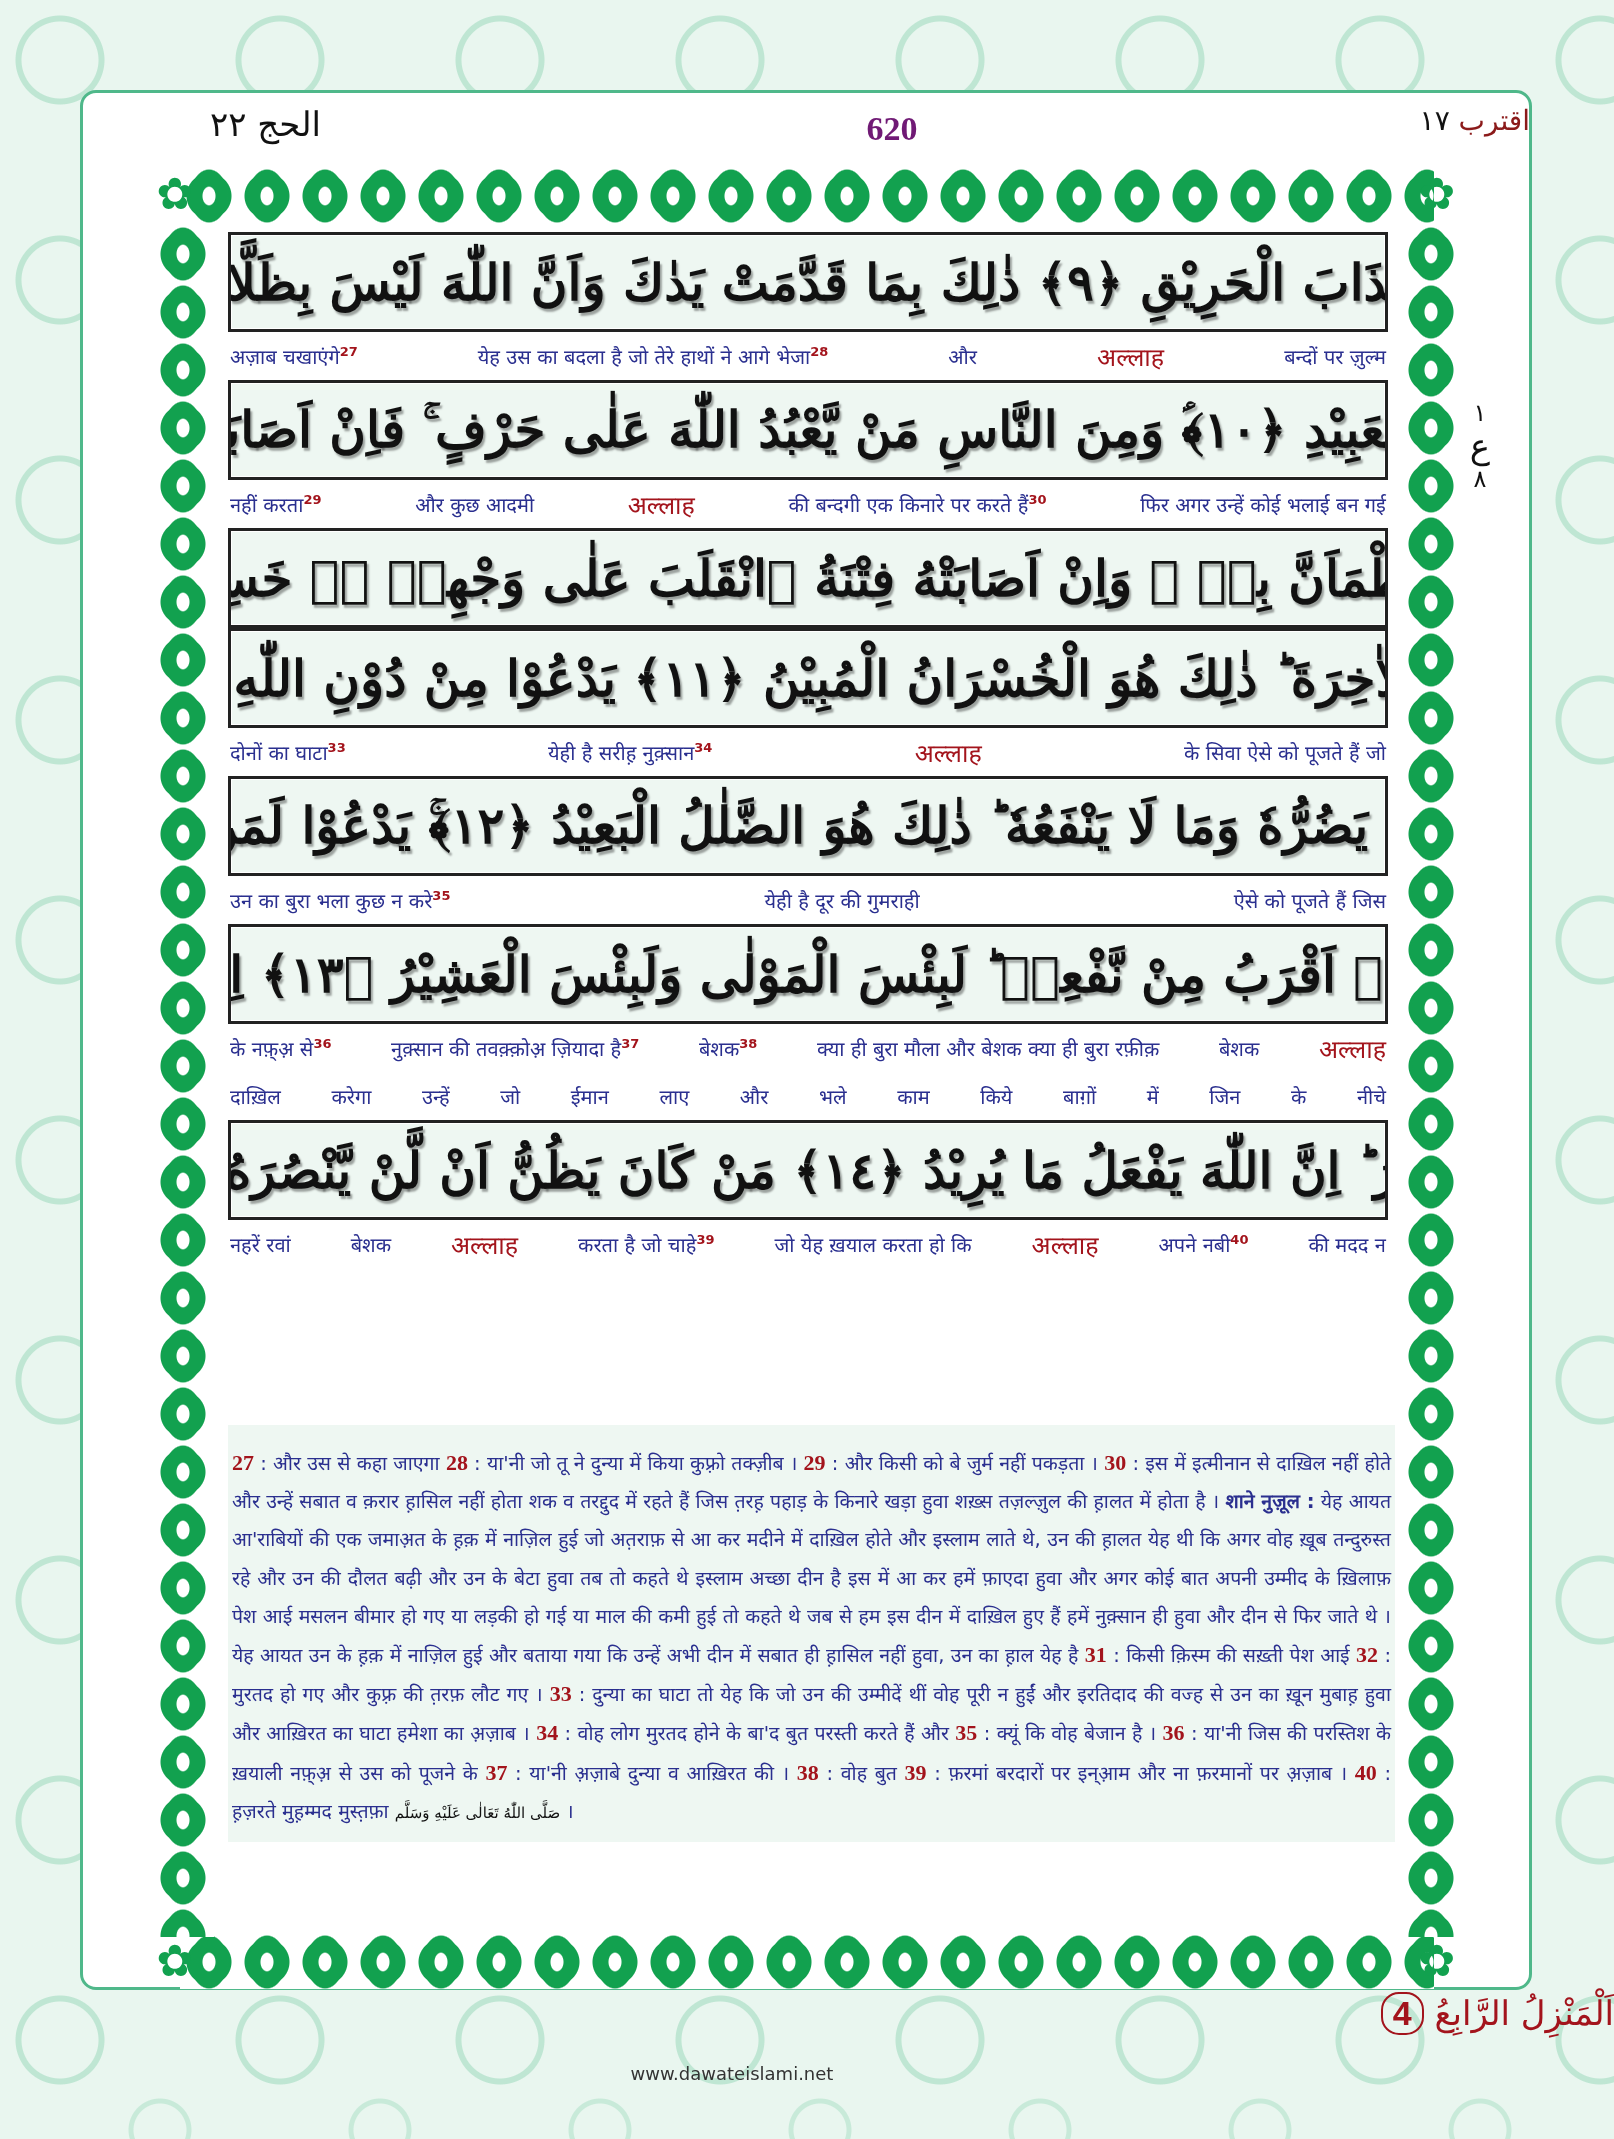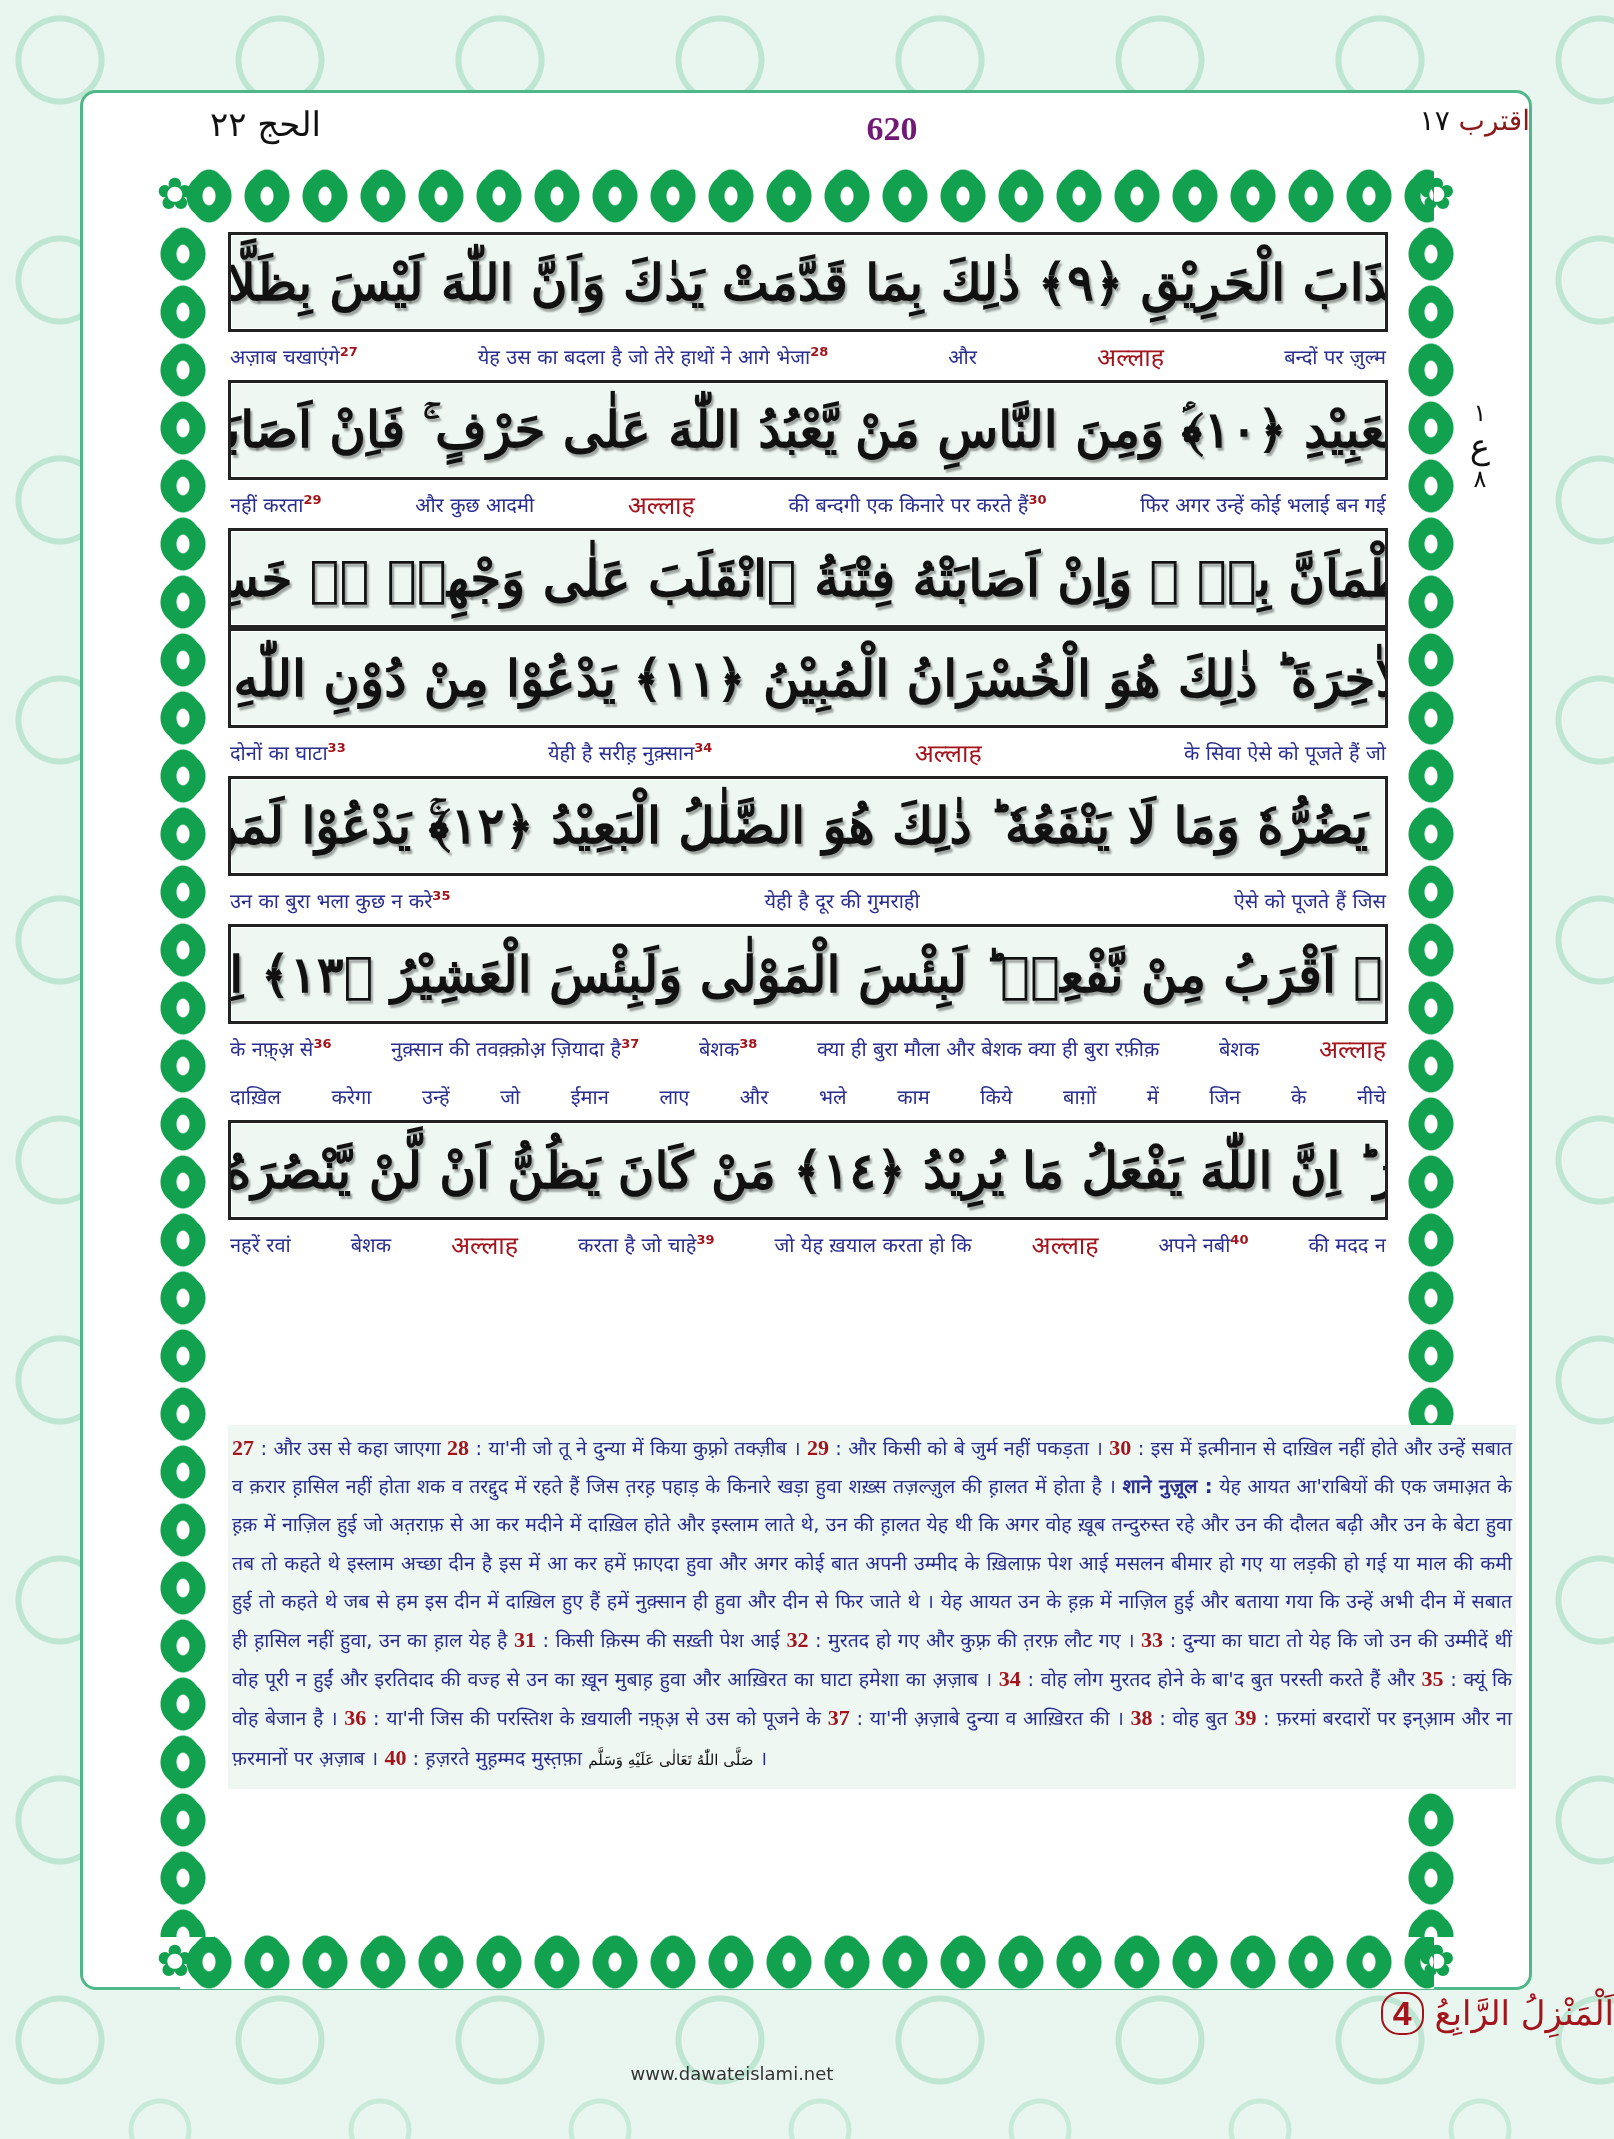--- a/index.html
+++ b/index.html
@@ -83,23 +83,23 @@
     white-space: nowrap;
   }
   .trans-line .seg { display: inline-block; }
   .allah {
     color: #a3141c; font-weight: normal; font-size: 25px;
     font-family: "DejaVu Serif", serif;
   }
   sup.fn { color: #a3141c; font-weight: bold; font-size: 13px; }
 
   .footnotes {
-    position: absolute; left: 228px; top: 1425px; width: 1288px;
+    position: absolute; left: 228px; top: 1425px; width: 1167px;
     background: #eef7f2;
-    padding: 4px 4px 10px 4px;
+    padding: 19px 4px 10px 4px;
     font-family: "DejaVu Sans", sans-serif;
     font-size: 19.5px; line-height: 38.2px; color: #2a2f8f;
     text-align: justify;
   }
   .footnotes .n { color: #a3141c; font-weight: bold; font-family: "Liberation Serif", serif; font-size: 22px; }
   .footnotes .b { font-weight: bold; }
   .footnotes .ar { font-family: "DejaVu Serif", serif; font-size: 15px; color: #111; direction: rtl; unicode-bidi: embed; }
 
   .ruku {
     position: absolute; left: 1460px; top: 400px;

